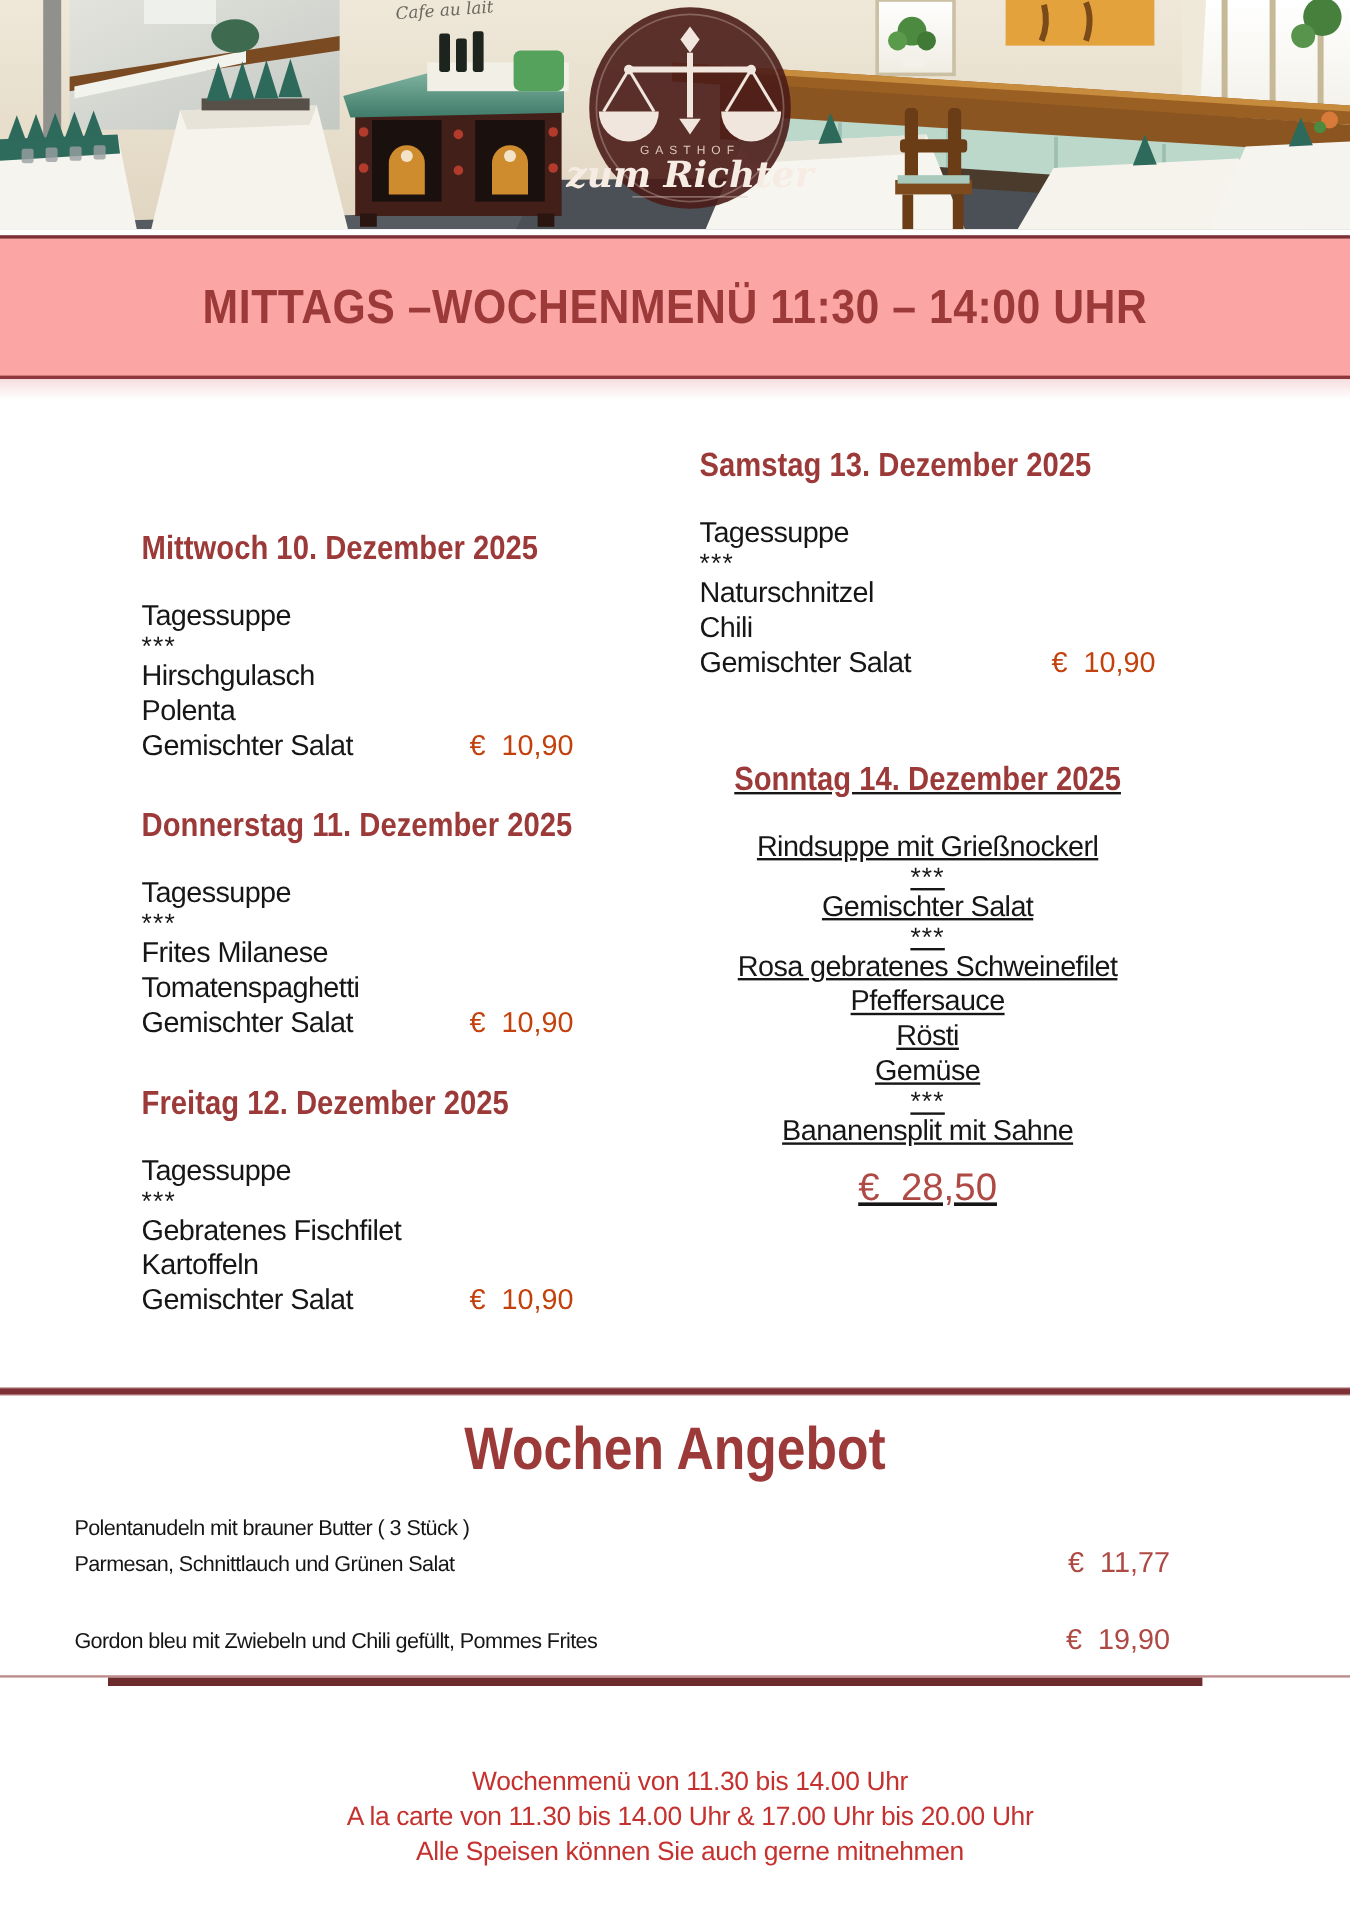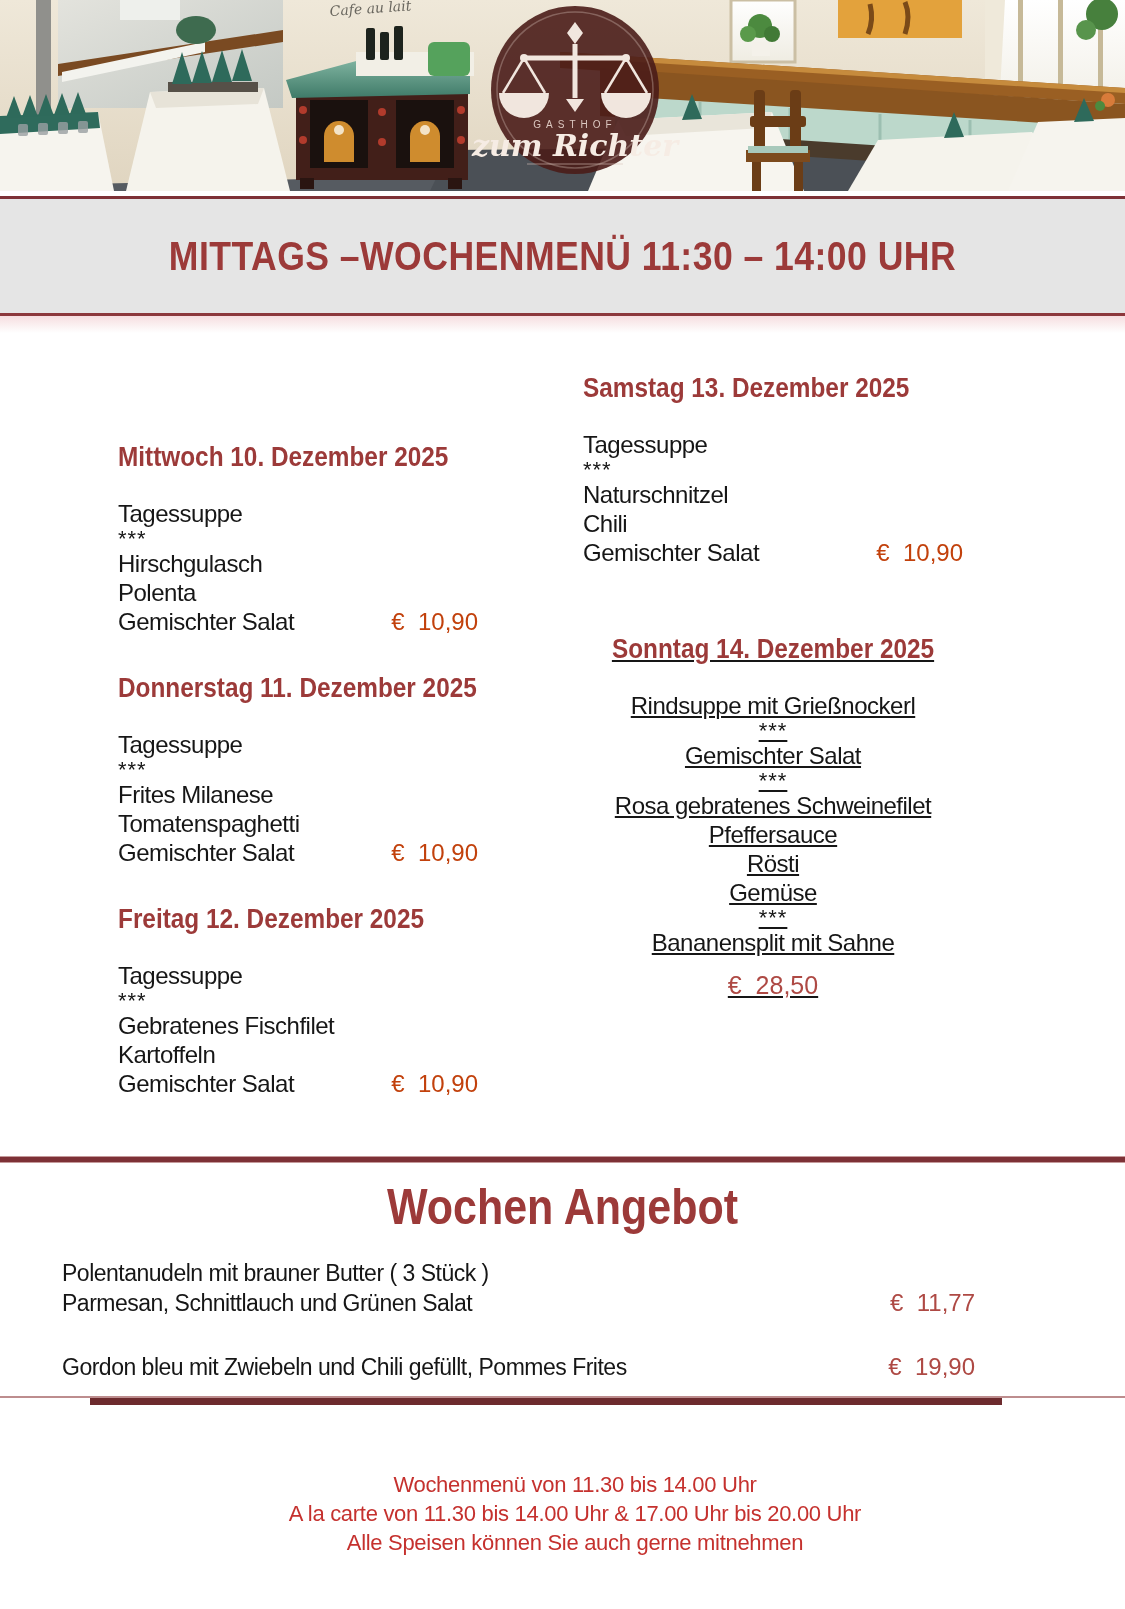--- a/index.html
+++ b/index.html
@@ -10,21 +10,21 @@
   }
 
   
   .hero { position:relative; width:1125px; height:191px; }
   .hero svg { display:block; width:1125px; height:191px; }
 
   .rule-top { height:3px; background:#7d3136; margin-top:5px; }
 
   
   .title-band {
-    height:114px; background:#e5e5e5; border-bottom:3px solid #8c383c;
+    height:114px; background:#fca5a5; border-bottom:3px solid #8c383c;
     display:flex; align-items:center;
   }
   .title-band h1 {
     width:100%; margin:0; text-align:center;
     font-size:40px; font-weight:bold; color:#9c3a39;
     transform:scaleX(0.89); transform-origin:center;
     letter-spacing:0.5px; white-space:pre;
   }
   .band-fade { height:17px; background:linear-gradient(#f6dee0,#ffffff); }
 
@@ -39,34 +39,34 @@
     transform:scaleX(0.87); transform-origin:left center; white-space:pre;
   }
   .day { margin-bottom:36px; }
   .line  { margin:0; font-size:24px; line-height:29px; letter-spacing:-0.5px; }
   .stars { line-height:21px; font-size:22px; letter-spacing:1px; }
   .salat-row { display:flex; justify-content:space-between; font-size:24px; line-height:29px; letter-spacing:-0.5px; }
   .price { color:#c2410c; white-space:pre; letter-spacing:0; }
 
   .day-center { text-align:center; margin-bottom:0; }
   .day-center h3 { transform-origin:center; text-align:center; }
-  .day-center .sonntag-price { margin-top:14px; font-size:25px; color:#ae4944; white-space:pre; }
+  .day-center .sonntag-price { margin-top:14px; font-size:32px; color:#ae4944; white-space:pre; }
   .sonntag-block { margin-top:66px;text-decoration:underline; }
 
   
   .divider-full { height:5px; background:#7d3136; box-shadow:0 -1px 0 #c59a9b, 0 1px 0 #c59a9b; }
   .weekly h2 {
     margin:16px 0 0; text-align:center; font-size:50px; font-weight:bold; color:#9c3a39;
     transform:scaleX(0.86); transform-origin:center; white-space:pre;
   }
   .offers { margin:22px 0 0 62px; width:913px; }
   .offer { display:flex; justify-content:space-between; align-items:flex-end; }
   .offer-1 { margin-top:10px; }
   .offer-2 { margin-top:34px; }
-  .offer-lines p { margin:0; font-size:23px; line-height:30px; letter-spacing:-0.5px; }
+  .offer-lines p { margin:0; font-size:18px; line-height:30px; letter-spacing:-0.5px; }
   .offer-price { color:#ae4944; font-size:24px; line-height:30px; white-space:pre; }
 
   
   .bottom-rule { position:relative; height:12px; margin-top:12px; }
   .bottom-rule .thin  { position:absolute; left:0; top:2px; width:1125px; height:2px; background:#bd8d8e; }
   .bottom-rule .thick { position:absolute; left:90px; top:4px; width:912px; height:7px; background:#6d2b2e; }
 
   
   .footer { margin-top:64px; text-align:center; color:#c5312e;padding-left:25px; }
   .footer p { margin:0; font-size:22px; line-height:29px; letter-spacing:-0.3px; }

